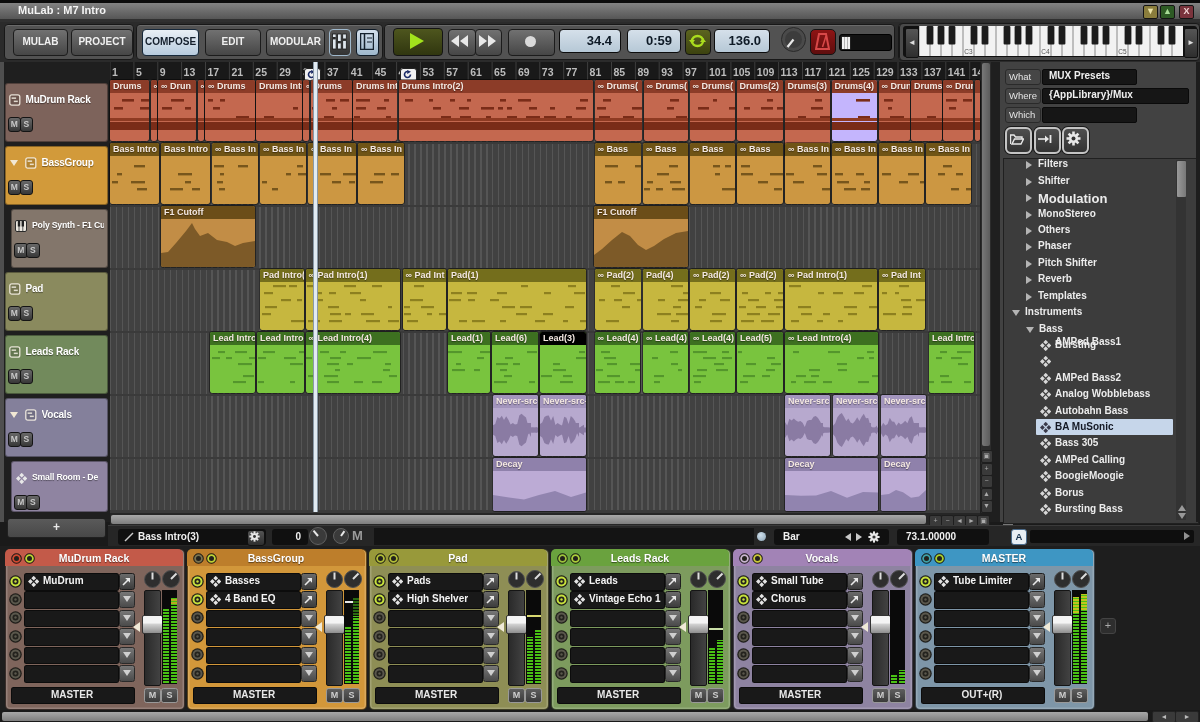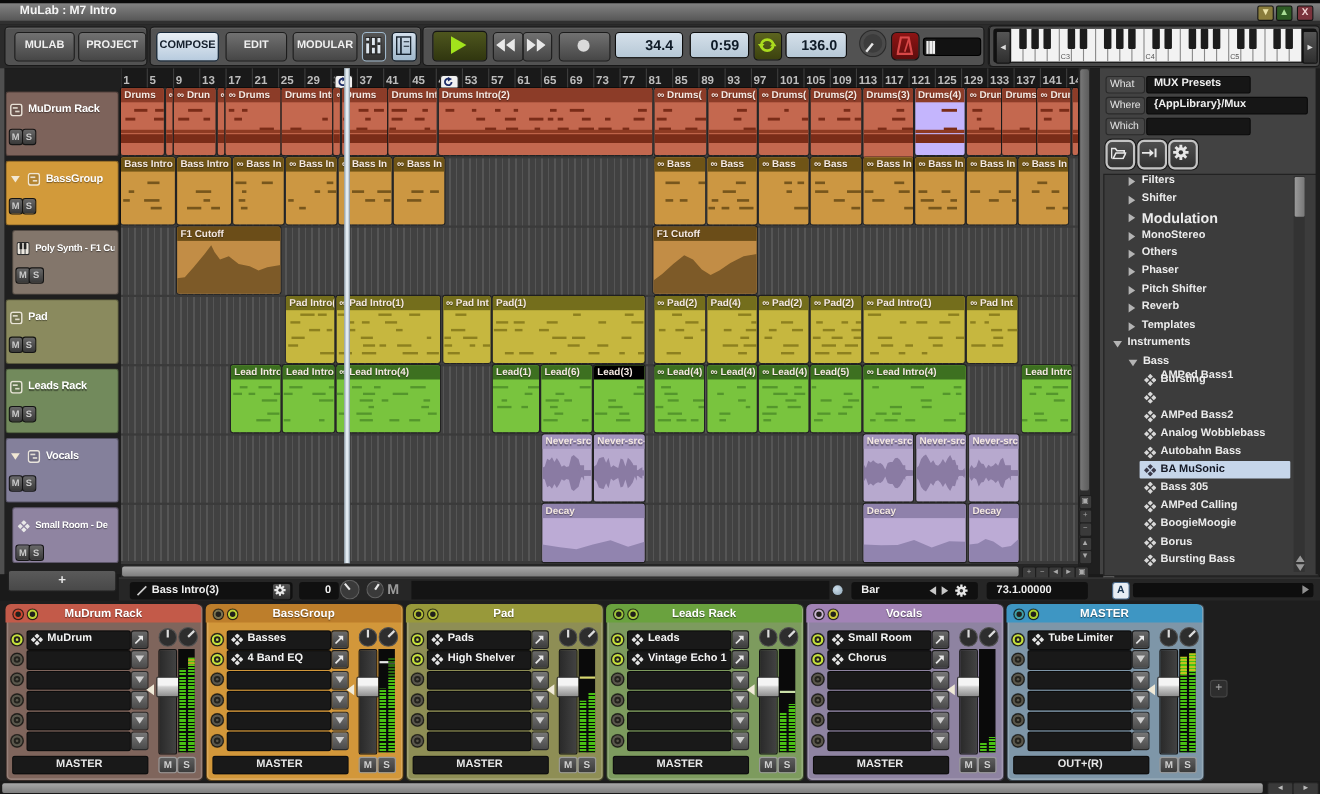--- a/index.html
+++ b/index.html
@@ -1822,21 +1822,21 @@
   </svg>
 <div style="position:absolute;left:752px;top:573.0px;width:93px;height:15.5px;background:#191919;border-radius:2.5px;border:1px solid rgba(0,0,0,.5);"></div>
 <svg style="position:absolute;left:756px;top:576.0px" width="11" height="11">
     <g fill="#e4e4e4">
       <rect x="4" y="0.5" width="3.4" height="3.4" transform="rotate(45 5.7 2.2)"></rect>
       <rect x="4" y="7" width="3.4" height="3.4" transform="rotate(45 5.7 8.7)"></rect>
       <rect x="0.7" y="3.8" width="3.4" height="3.4" transform="rotate(45 2.4 5.5)"></rect>
       <rect x="7.2" y="3.8" width="3.4" height="3.4" transform="rotate(45 8.9 5.5)"></rect>
     </g>
   </svg>
-<div style="position:absolute;left:771px;top:574.5px;font-size:10px;color:#f4f4f4;font-weight:bold;white-space:nowrap;max-width:74px;overflow:hidden;">Small Room</div>
+<div style="position:absolute;left:771px;top:574.5px;font-size:10px;color:#f4f4f4;font-weight:bold;white-space:nowrap;max-width:74px;overflow:hidden;">Small Tube</div>
 <div style="position:absolute;left:847px;top:573.0px;width:14px;height:15px;background:linear-gradient(#6a6a6a,#3c3c3c);border:1px solid #1e1e1e;border-radius:2.5px;"></div>
 <svg style="position:absolute;left:850px;top:577.0px" width="9" height="9">
     <line x1="1" y1="8" x2="7" y2="2" stroke="#e8e8e8" stroke-width="1.6"></line>
     <path d="M3.2,1 L8,1 L8,5.8 Z" fill="#e8e8e8"></path>
   </svg>
 <svg style="position:absolute;left:737px;top:592.9px" width="13" height="13">
     <circle cx="6.5" cy="6.5" r="6" fill="#23221d" stroke="rgba(0,0,0,.35)"></circle>
     <circle cx="6.5" cy="6.5" r="4" fill="none" stroke="#c6e03c" stroke-width="2"></circle>
     <circle cx="6.5" cy="6.5" r="1.2" fill="#c6e03c"></circle>
   </svg>

